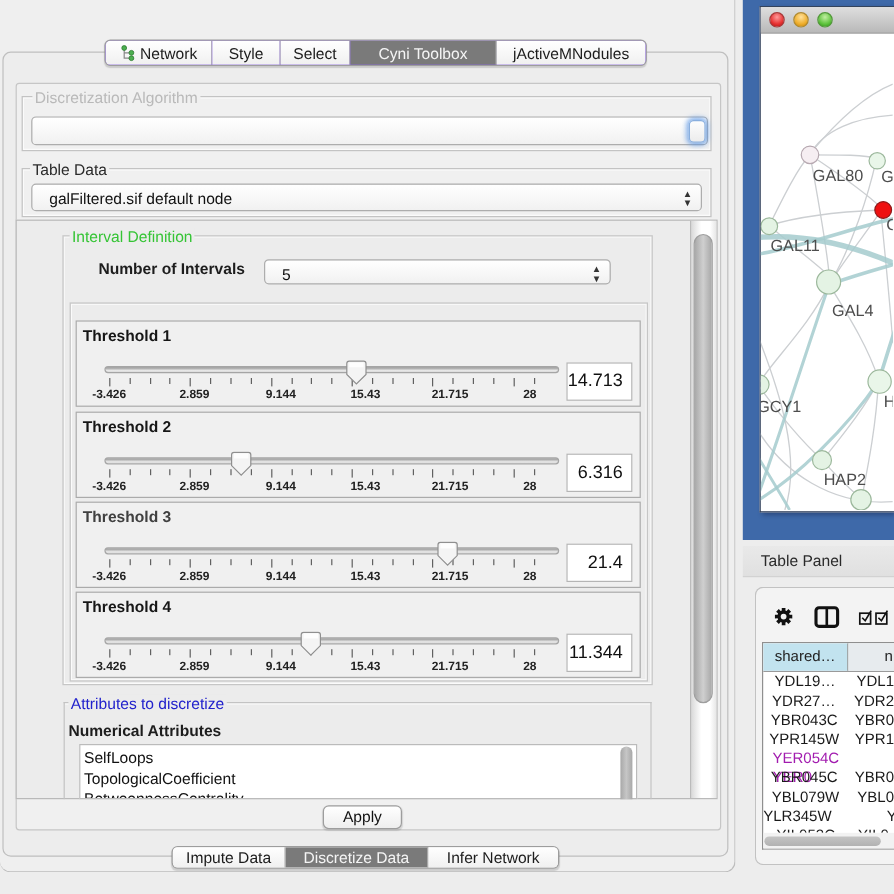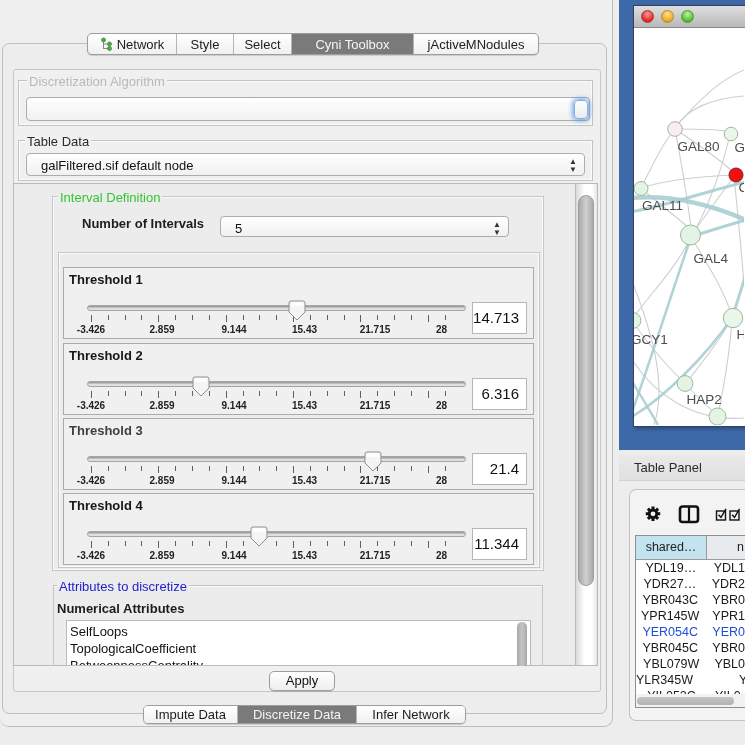--- a/index.html
+++ b/index.html
@@ -356,21 +356,21 @@
         <div style="flex:1; padding-left:8px;">YDR2</div>
       </div>
       <div style="display:flex; height:16px; line-height:16px; color:#1a1a1a;">
         <div style="width:71px; text-align:center;">YBR043C</div>
         <div style="flex:1; padding-left:8px;">YBR0</div>
       </div>
       <div style="display:flex; height:16px; line-height:16px; color:#1a1a1a;">
         <div style="width:71px; text-align:center;">YPR145W</div>
         <div style="flex:1; padding-left:8px;">YPR1</div>
       </div>
-      <div style="display:flex; height:16px; line-height:16px; color:#1d4ed8;">
+      <div style="display:flex; height:16px; line-height:16px; color:#a21caf;flex-direction:column;">
         <div style="width:71px; text-align:center;">YER054C</div>
         <div style="flex:1; padding-left:8px;">YER0</div>
       </div>
       <div style="display:flex; height:16px; line-height:16px; color:#1a1a1a;">
         <div style="width:71px; text-align:center;">YBR045C</div>
         <div style="flex:1; padding-left:8px;">YBR0</div>
       </div>
       <div style="display:flex; height:16px; line-height:16px; color:#1a1a1a;">
         <div style="width:71px; text-align:center;">YBL079W</div>
         <div style="flex:1; padding-left:8px;">YBL0</div>

